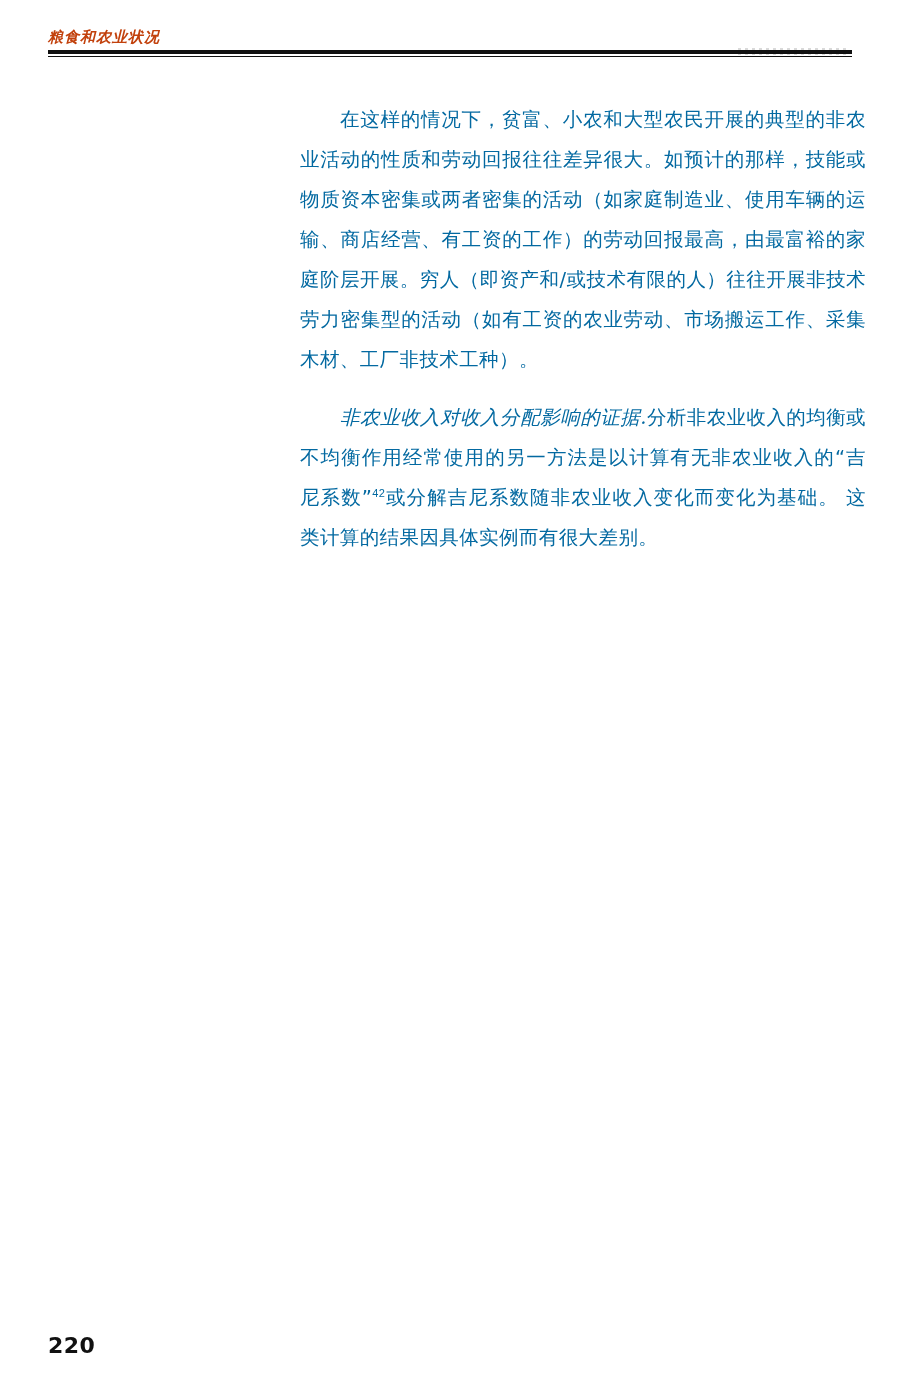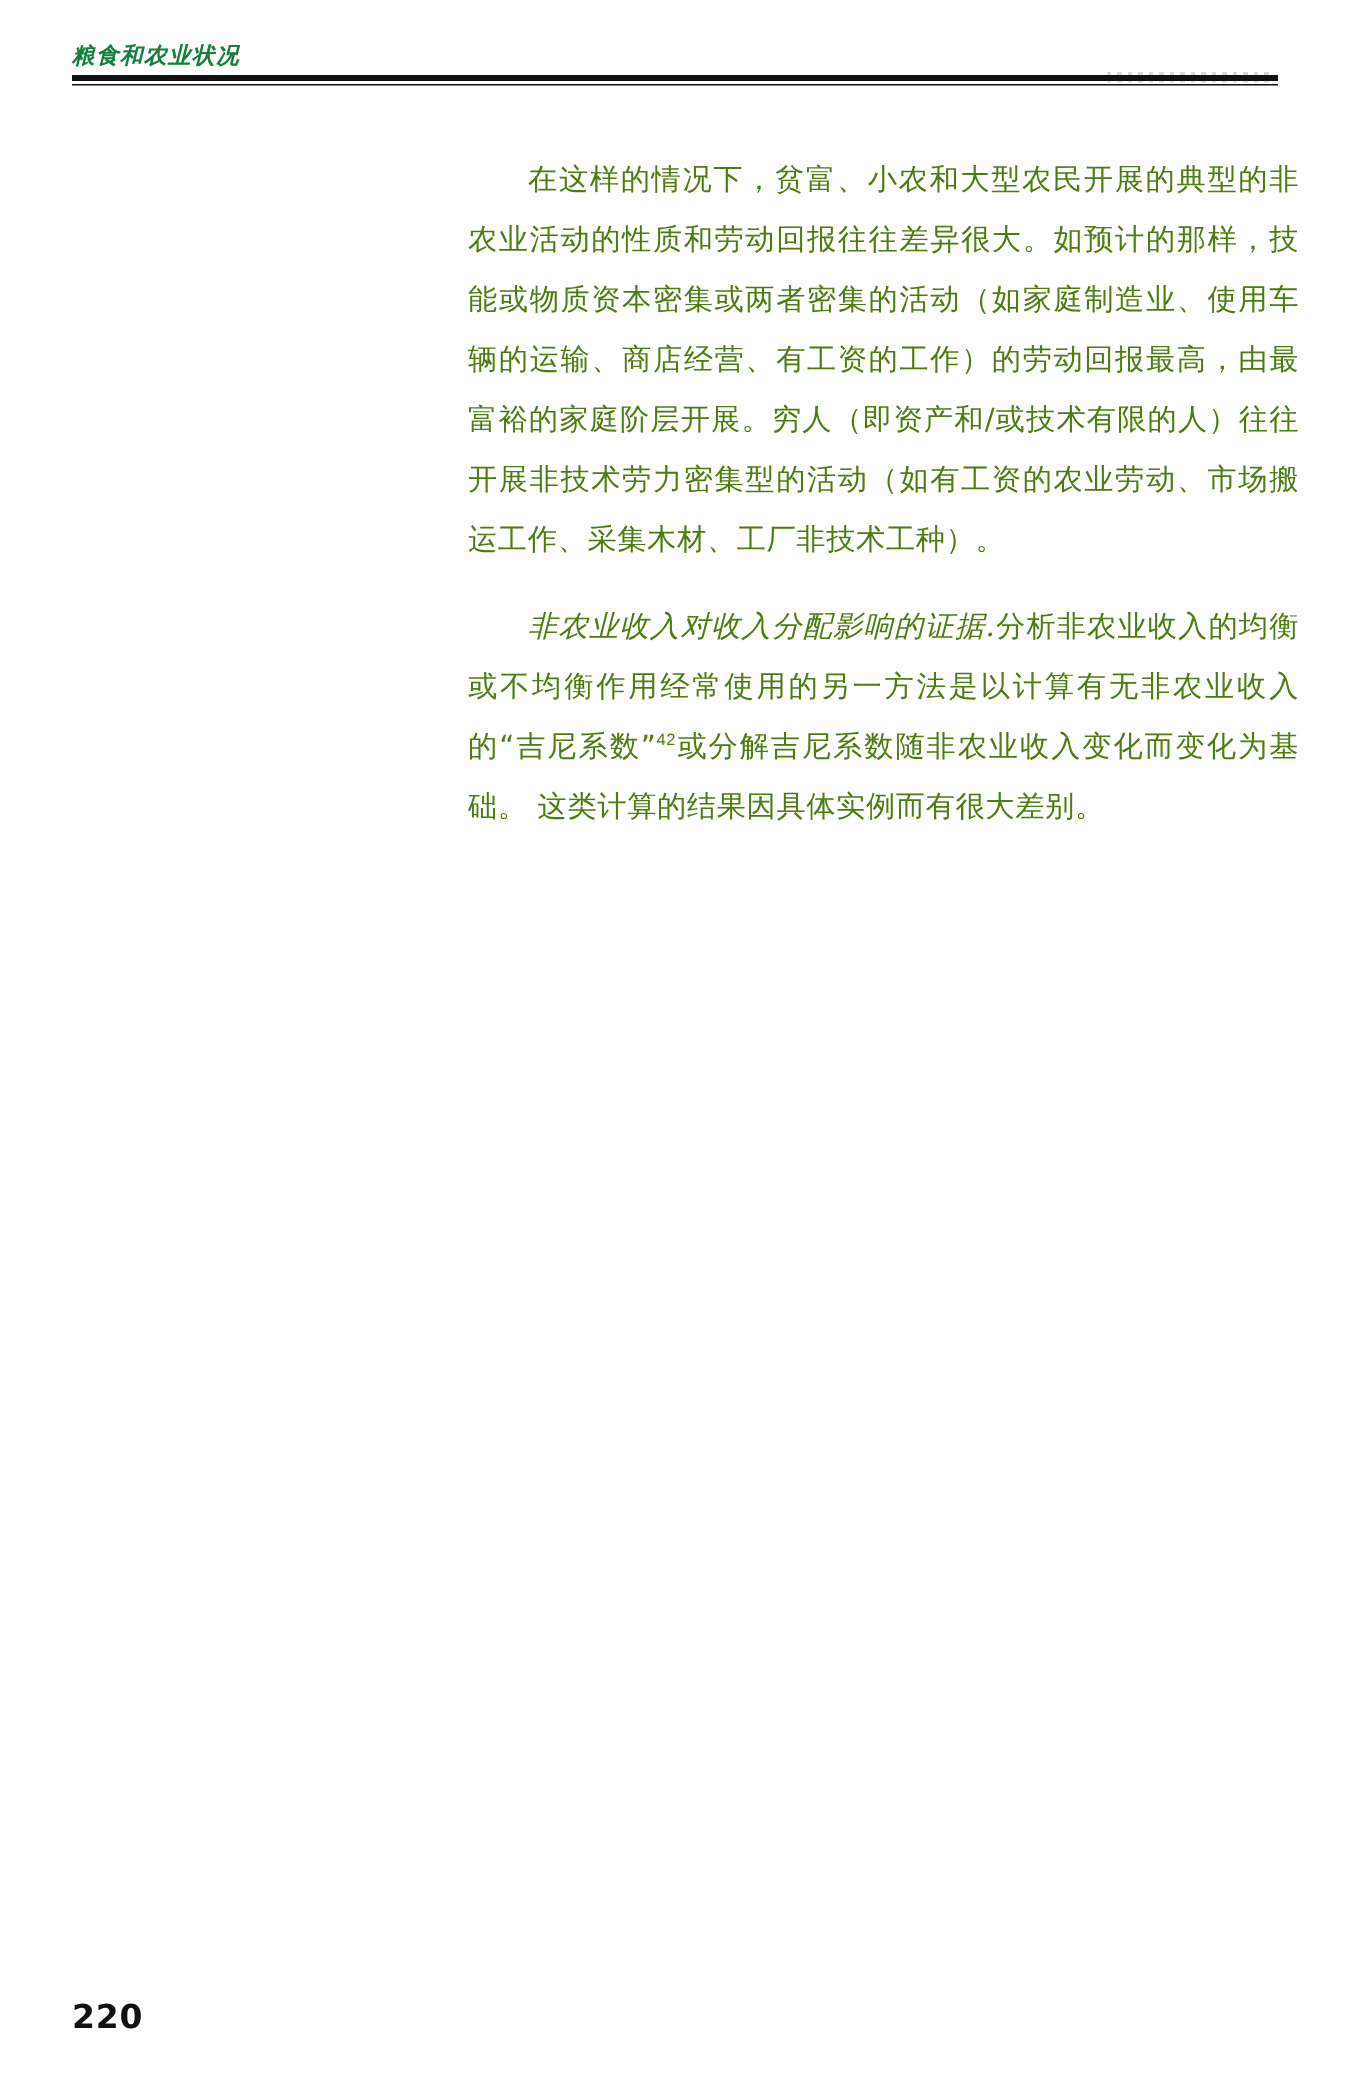--- a/index.html
+++ b/index.html
@@ -28,21 +28,21 @@
     left: 48px;
     right: 48px;
     height: 34px;
   }
   .running-head {
     font-family: "DejaVu Serif", serif;
     font-style: italic;
     font-weight: bold;
     font-size: 15px;
     letter-spacing: 1px;
-    color: #15803d;
+    color: #c2410c;
     white-space: nowrap;
   }
   .header-rule {
     position: absolute;
     top: 50px;
     left: 48px;
     right: 48px;
     height: 4px;
     background: #111111;
   }
@@ -72,25 +72,25 @@
   .text-column {
     position: absolute;
     top: 100px;
     left: 300px;
     width: 566px;
   }
   p.para {
     font-family: "DejaVu Sans", sans-serif;
     font-size: 19.5px;
     line-height: 40px;
-    margin: 0 0 18px 12px;
+    margin: 0 0 18px 0;
     text-align: justify;
     text-justify: inter-character;
     letter-spacing: 0.4px;
-    color: #4d7c0f;
+    color: #0369a1;
   }
   p.para.indent {
     text-indent: 40px;
   }
   .gap-lg {
     margin-bottom: 32px;
   }
   .run-in-head {
     font-family: "DejaVu Serif", serif;
     font-weight: normal;

